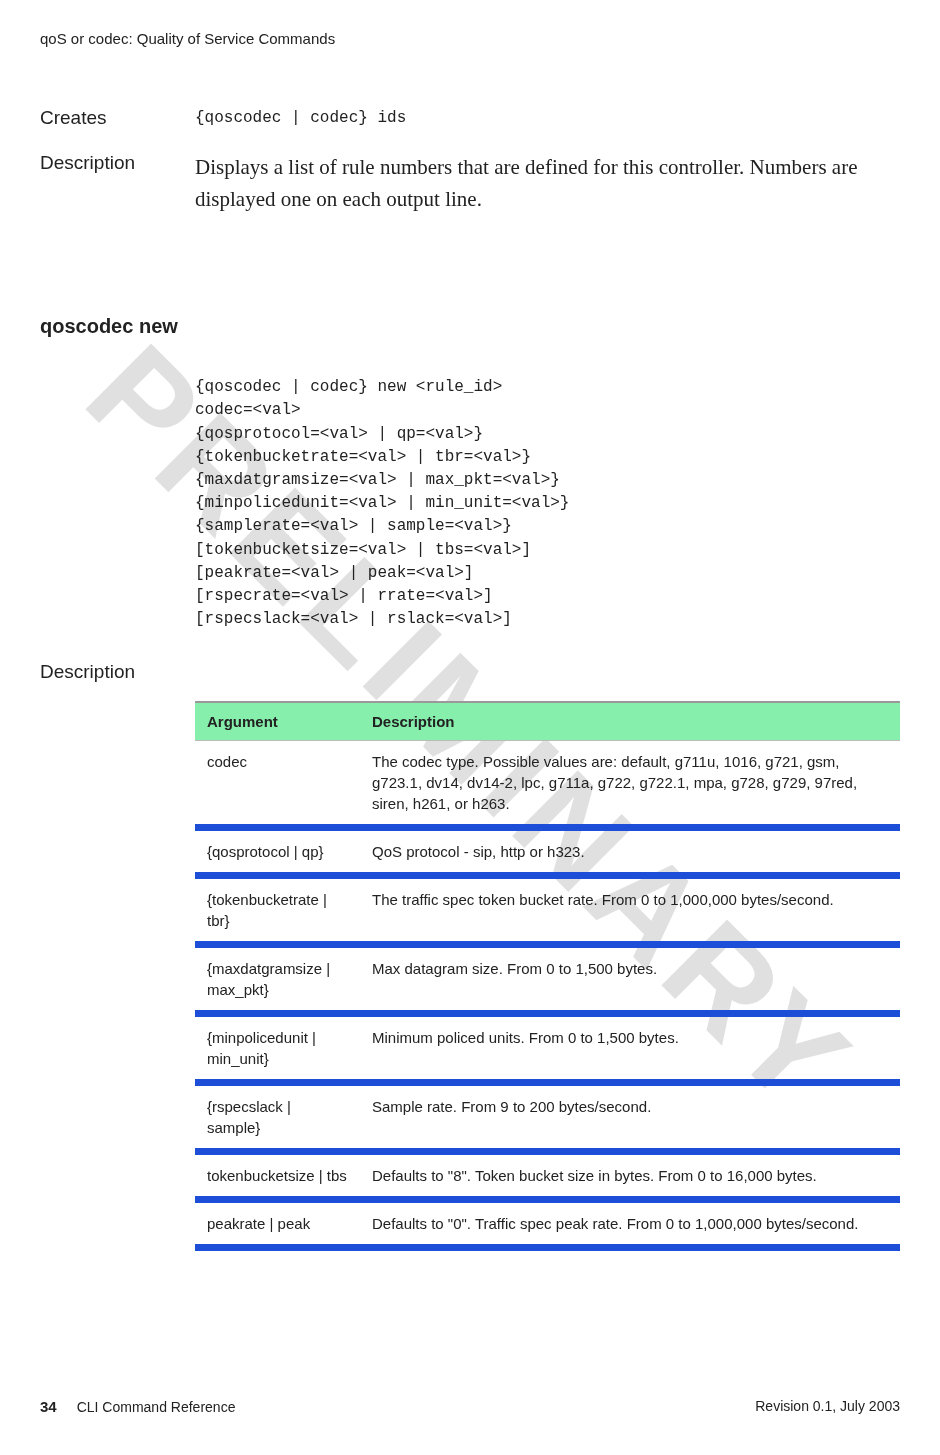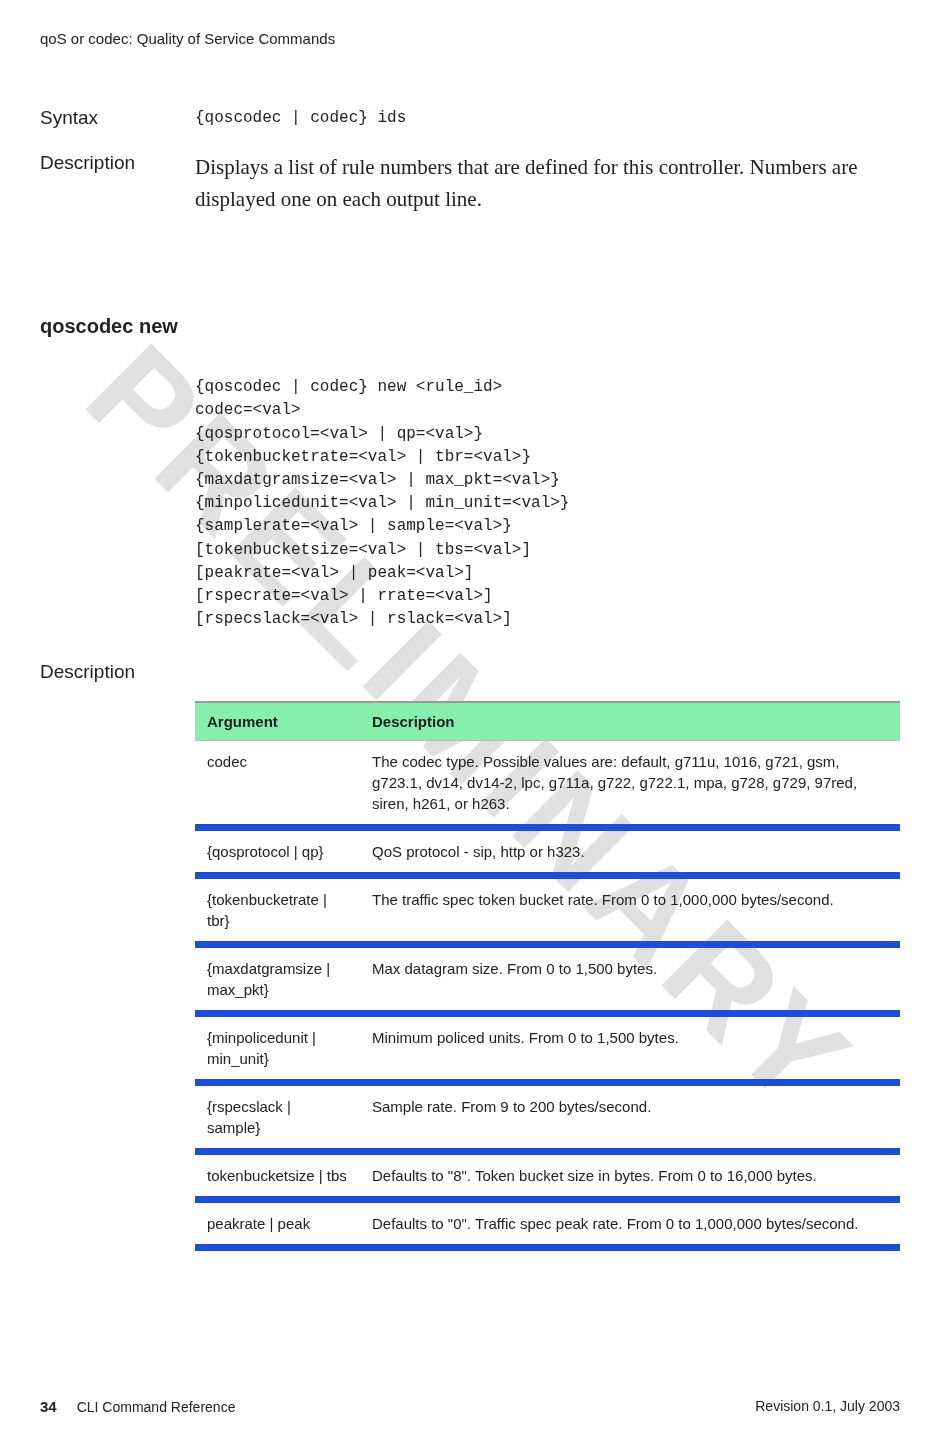--- a/index.html
+++ b/index.html
@@ -109,21 +109,21 @@
 </head>
 <body>
 
 <div class="watermark">PRELIMINARY</div>
 
 <div class="content">
 
   <div class="header-title">qoS or codec: Quality of Service Commands</div>
 
   <div class="section-row">
-    <div class="section-label">Syntax</div>
+    <div class="section-label">Creates</div>
     <div class="section-body mono">{qoscodec | codec} ids</div>
   </div>
 
   <div class="section-row">
     <div class="section-label">Description</div>
     <div class="section-body section-body-serif">Displays a list of rule numbers that are defined for this controller. Numbers are displayed one on each output line.</div>
   </div>
 
   <h2 class="command-heading">qoscodec new</h2>
 

